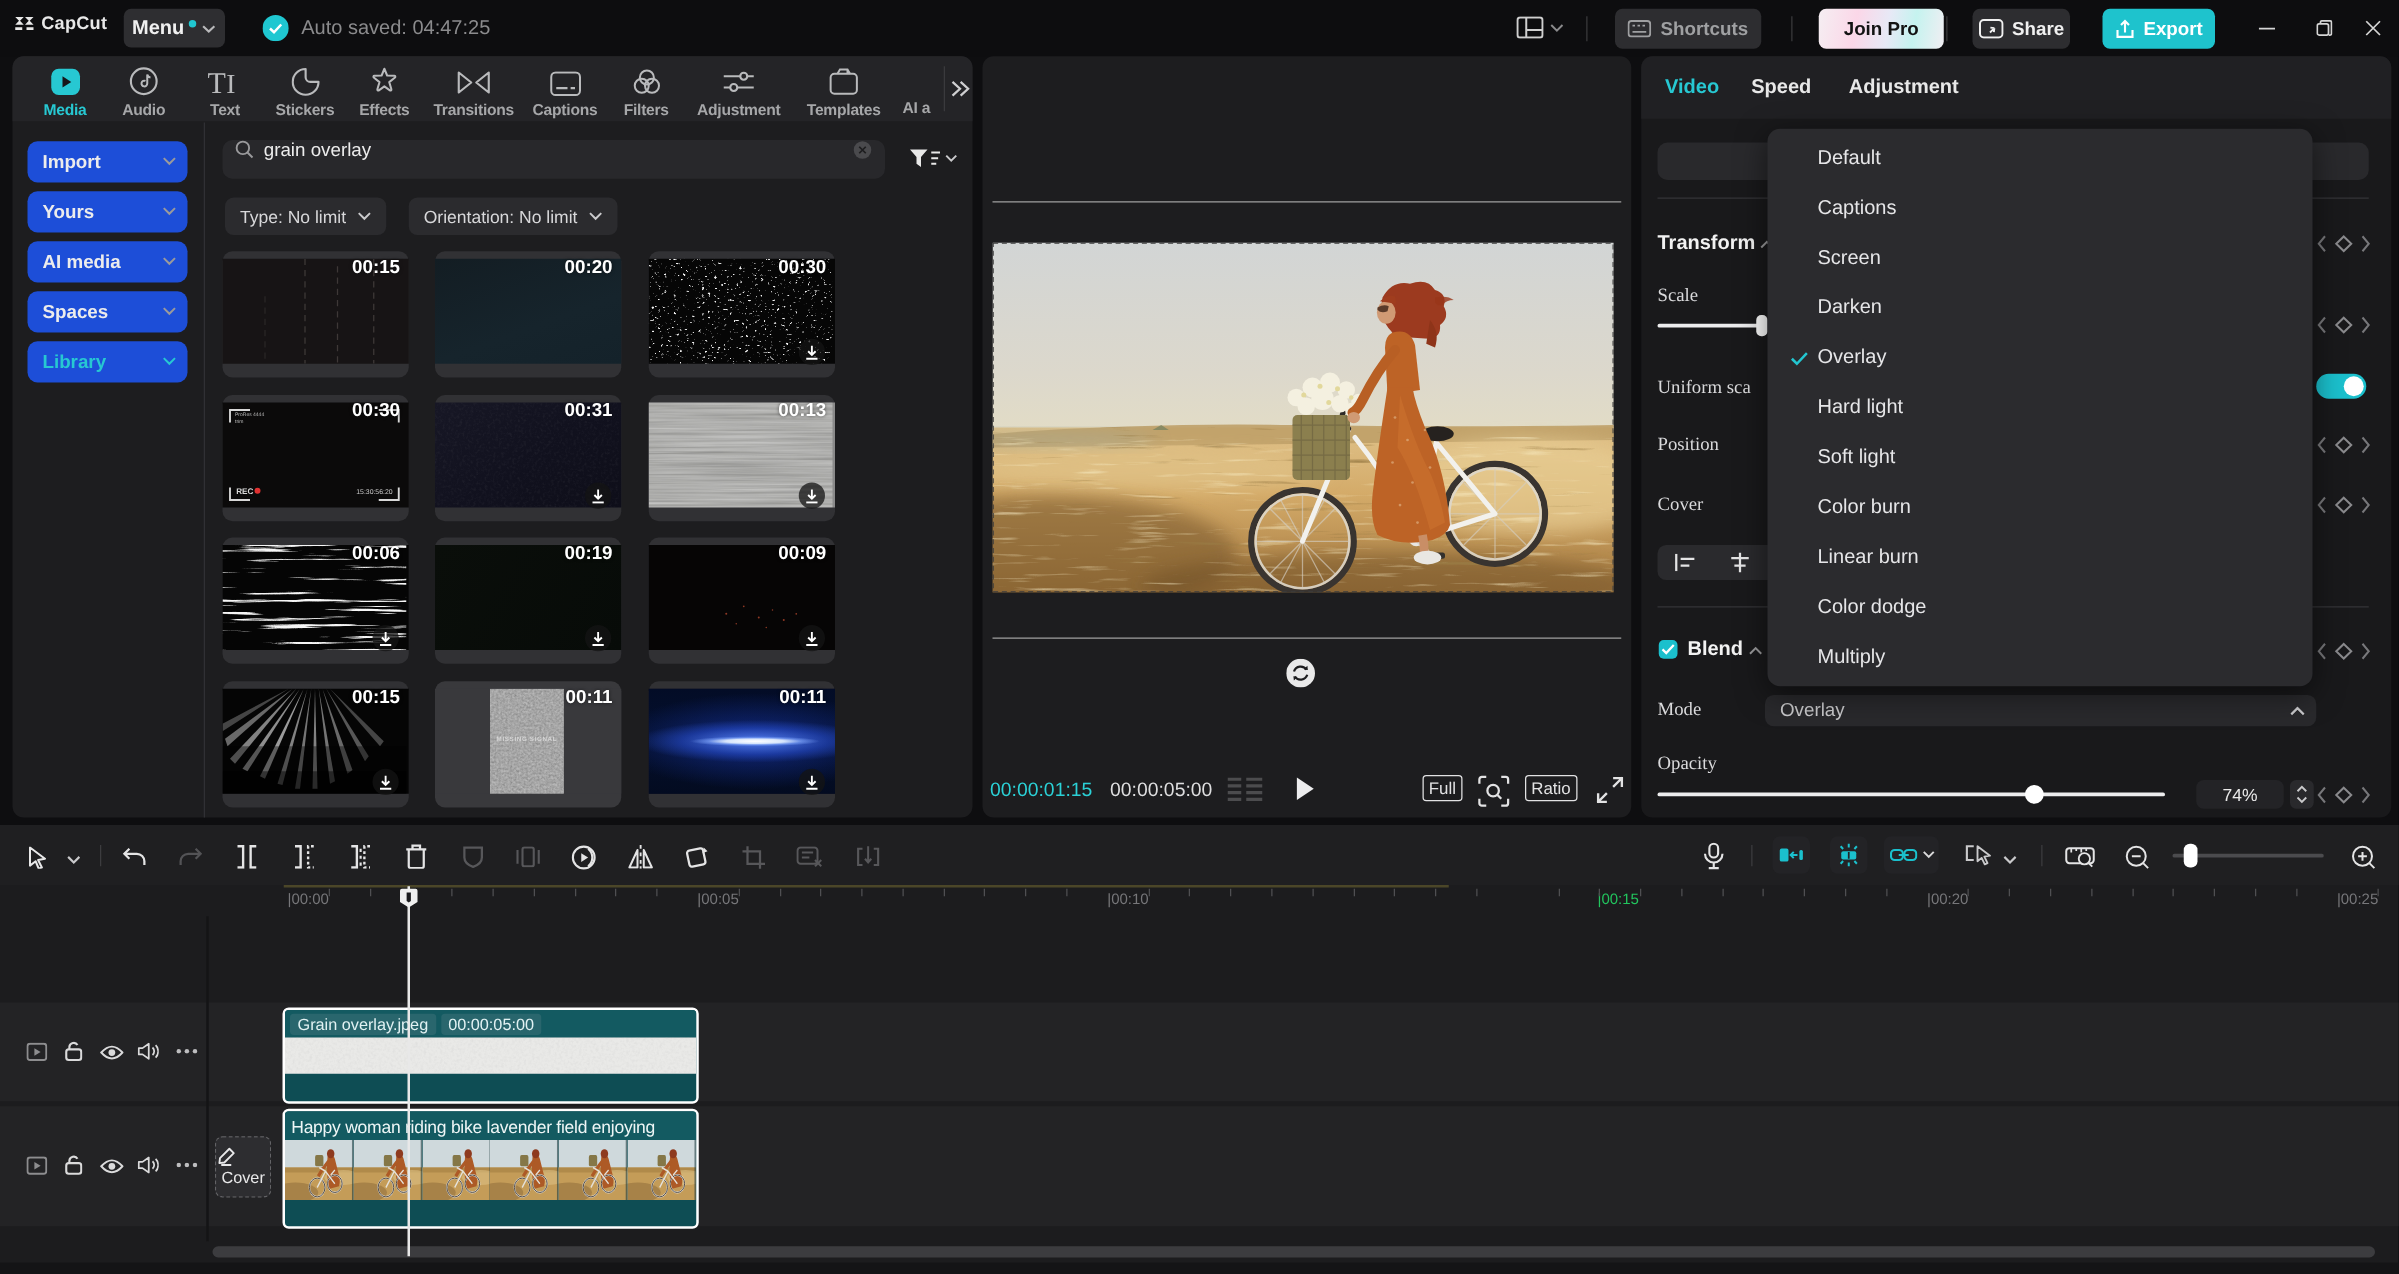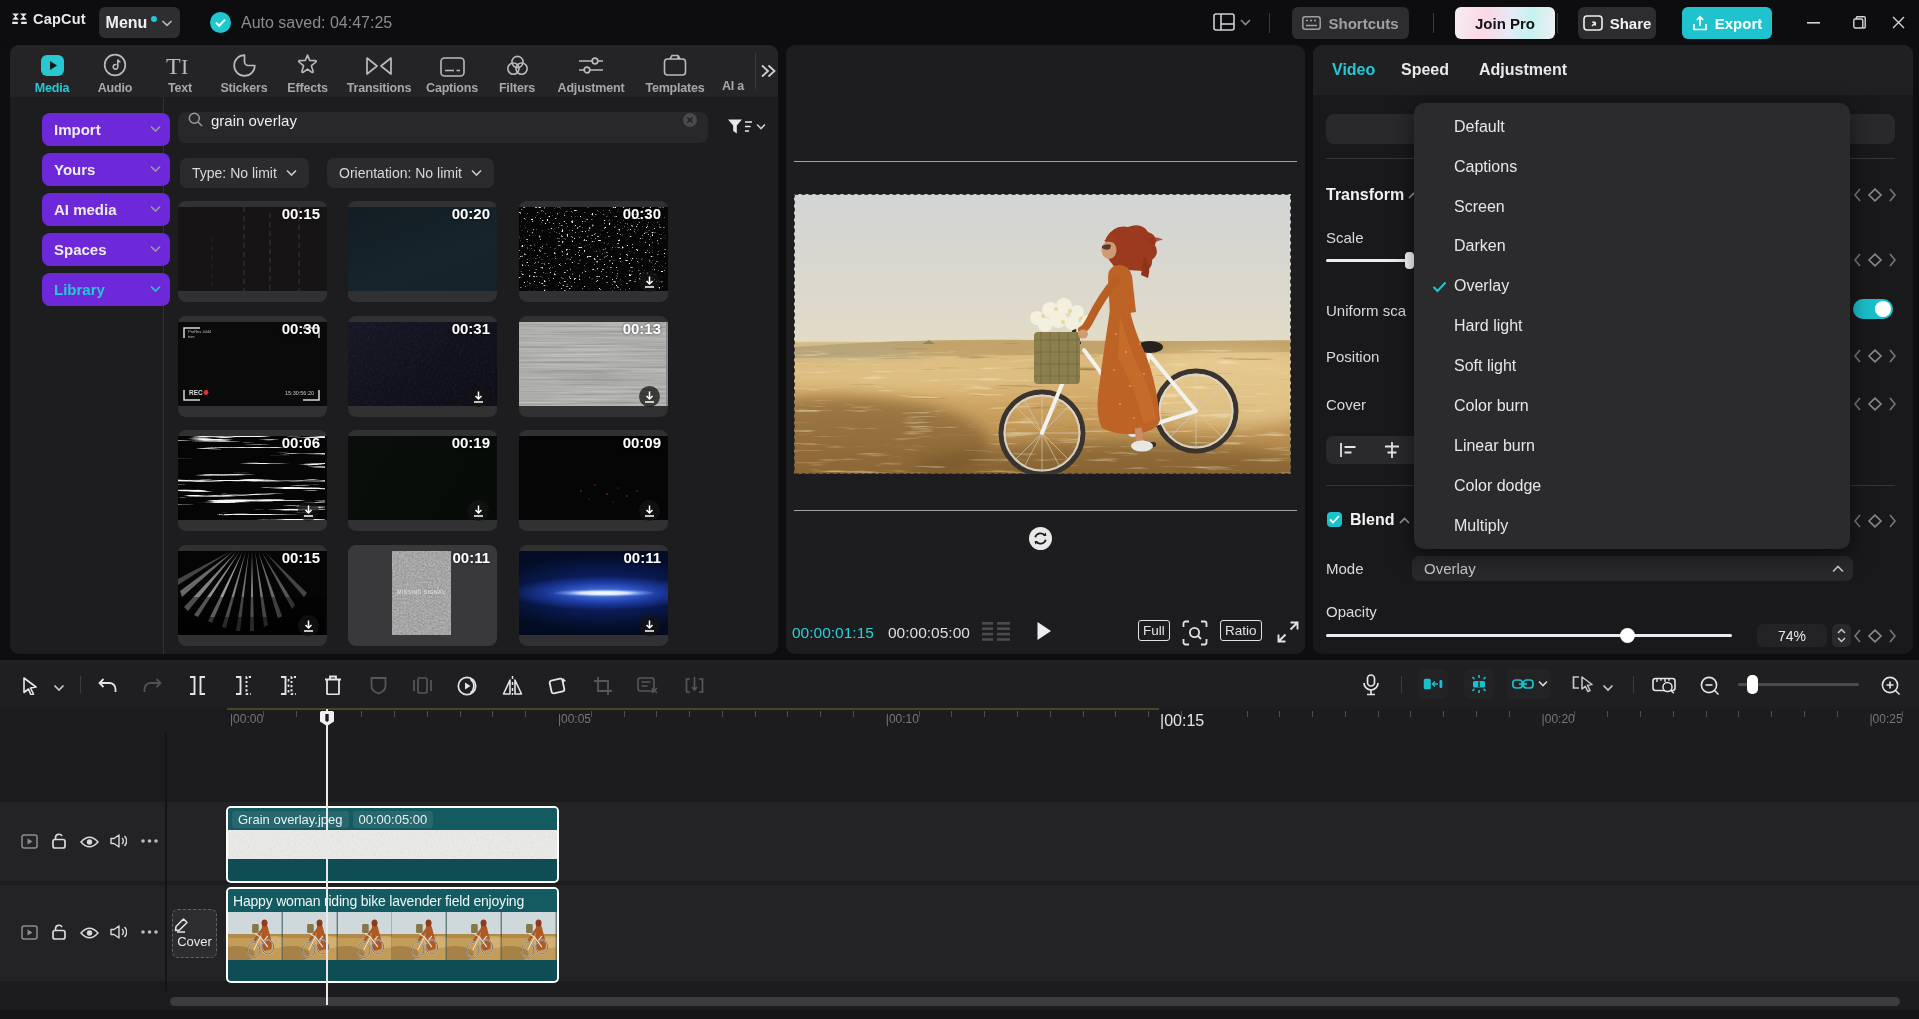--- a/index.html
+++ b/index.html
@@ -32,22 +32,22 @@
 .panel { position:absolute; top:45px; height:609px; background:#1d1d1f; border-radius:9px; }
 
 
 #leftmod { left:10px; width:768px; }
 #tabstrip { position:absolute; left:0; top:0; width:768px; height:52px; background:#242427; border-radius:9px 9px 0 0; }
 .tab { position:absolute; top:6px; text-align:center; color:#a6a7a9; }
 .tab .ic { height:26px; display:flex; align-items:flex-end; justify-content:center; }
 .tab .lb { font-size:12.5px; font-weight:bold; margin-top:4px; white-space:nowrap; letter-spacing:-0.2px; }
 .tab.active { color:#27c8d2; }
 #sidebar { position:absolute; left:12px; top:68px; width:138px; }
-.sbtn { position:relative; width:128px; height:33px; background:#6d28d9; border-radius:8px; margin-bottom:7px;
-  display:flex; align-items:center; padding:0 10px 0 12px; color:#ececec; font-size:15px; font-weight:bold;margin-left:20px; }
+.sbtn { position:relative; width:128px; height:33px; background:#1d4ed8; border-radius:8px; margin-bottom:7px;
+  display:flex; align-items:center; padding:0 10px 0 12px; color:#ececec; font-size:15px; font-weight:bold; }
 .sbtn .chev { position:absolute; right:9px; top:12px; }
 .sbtn.active { color:#27c8d2; }
 #searchbox { position:absolute; left:168px; top:67px; width:530px; height:31px; background:#28282b; border-radius:8px;
   display:flex; align-items:flex-start; padding:0 10px; }
 #searchbox .q { color:#ededed; font-size:15px; margin-left:8px; flex:1; }
 #filtico { position:absolute; left:717px; top:73px; }
 .drop { position:absolute; top:113px; height:30px; background:#2b2b2e; border-radius:7px; color:#d8d8da; font-size:14px;
   display:flex; align-items:center; padding:0 12px; gap:9px; }
 #drop1 { left:170px; }
 #drop2 { left:317px; }
@@ -66,21 +66,21 @@
 .pline { position:absolute; left:8px; width:503px; height:1px; background:#a0a0a0; }
 #video { position:absolute; left:8px; top:149px; width:497px; height:280px; }
 #pcontrols { position:absolute; left:0; top:570px; width:519px; height:40px; }
 
 
 #rightpanel { left:1313px; width:600px; background:#19191b; }
 #rtabs { position:absolute; left:0; top:0; width:600px; height:50px; background:#202023; border-radius:9px 9px 0 0; }
 #rtabs .rt { position:absolute; top:16px; font-size:16px; font-weight:bold; color:#e8e8e8; }
 #rtopbox { position:absolute; left:13px; top:69px; width:569px; height:30px; background:#29292c; border-radius:8px; }
 .rdiv { position:absolute; left:13px; width:569px; height:1px; background:#353538; }
-.rlabel { position:absolute; color:#d9d9db; font-size:15px; }
+.rlabel { position:absolute; color:#d9d9db; font-size:15px;font-family:Liberation Serif, serif; }
 .rbold { position:absolute; color:#f2f2f2; font-size:16px; font-weight:bold; }
 .kfg { position:absolute; left:540px; width:44px; height:16px; }
 .kfg svg { width:44px; height:16px; }
 #toggle { position:absolute; left:540px; top:254px; width:40px; height:20px; background:#1bc0cd; border-radius:10px; }
 #toggle .knob { position:absolute; right:2px; top:2px; width:16px; height:16px; border-radius:8px; background:#fff; }
 #modebox { position:absolute; left:99px; top:511px; width:441px; height:25px; background:#29292c; border-radius:7px;
   display:flex; align-items:center; color:#c9c9cb; font-size:15px; padding:0 12px; }
 #opctrl { position:absolute; left:444px; top:579px; width:70px; height:23px; background:#232326; border-radius:6px;
   color:#e9e9e9; font-size:14px; display:flex; align-items:center; justify-content:center; }
 #stepper { position:absolute; left:519px; top:579px; width:19px; height:23px; background:#29292c; border-radius:5px; }
@@ -949,21 +949,21 @@
     <div class="abs" style="left:885.8px;top:4px;color:#77777a;font-size:12px">|00:10</div>
     <div class="abs" style="left:918.6px;top:3px;width:1px;height:6px;background:#4f4f52"></div>
     <div class="abs" style="left:951.4px;top:3px;width:1px;height:6px;background:#4f4f52"></div>
     <div class="abs" style="left:984.2px;top:3px;width:1px;height:6px;background:#4f4f52"></div>
     <div class="abs" style="left:1017.0px;top:3px;width:1px;height:6px;background:#4f4f52"></div>
     <div class="abs" style="left:1049.8px;top:3px;width:1px;height:6px;background:#4f4f52"></div>
     <div class="abs" style="left:1082.5px;top:3px;width:1px;height:6px;background:#4f4f52"></div>
     <div class="abs" style="left:1115.3px;top:3px;width:1px;height:6px;background:#4f4f52"></div>
     <div class="abs" style="left:1148.1px;top:3px;width:1px;height:6px;background:#4f4f52"></div>
     <div class="abs" style="left:1180.9px;top:3px;width:1px;height:6px;background:#4f4f52"></div>
-    <div class="abs" style="left:1160px;top:4px;color:#e5e5e5;font-size:16px">|00:15</div>
+    <div class="abs" style="left:1278px;top:4px;color:#22c55e;font-size:12px">|00:15</div>
     <div class="abs" style="left:1246.5px;top:3px;width:1px;height:6px;background:#4f4f52"></div>
     <div class="abs" style="left:1279.3px;top:3px;width:1px;height:6px;background:#4f4f52"></div>
     <div class="abs" style="left:1312.1px;top:3px;width:1px;height:6px;background:#4f4f52"></div>
     <div class="abs" style="left:1344.9px;top:3px;width:1px;height:6px;background:#4f4f52"></div>
     <div class="abs" style="left:1377.6px;top:3px;width:1px;height:6px;background:#4f4f52"></div>
     <div class="abs" style="left:1410.4px;top:3px;width:1px;height:6px;background:#4f4f52"></div>
     <div class="abs" style="left:1443.2px;top:3px;width:1px;height:6px;background:#4f4f52"></div>
     <div class="abs" style="left:1476.0px;top:3px;width:1px;height:6px;background:#4f4f52"></div>
     <div class="abs" style="left:1508.8px;top:3px;width:1px;height:6px;background:#4f4f52"></div>
     <div class="abs" style="left:1541.6px;top:4px;color:#77777a;font-size:12px">|00:20</div>

